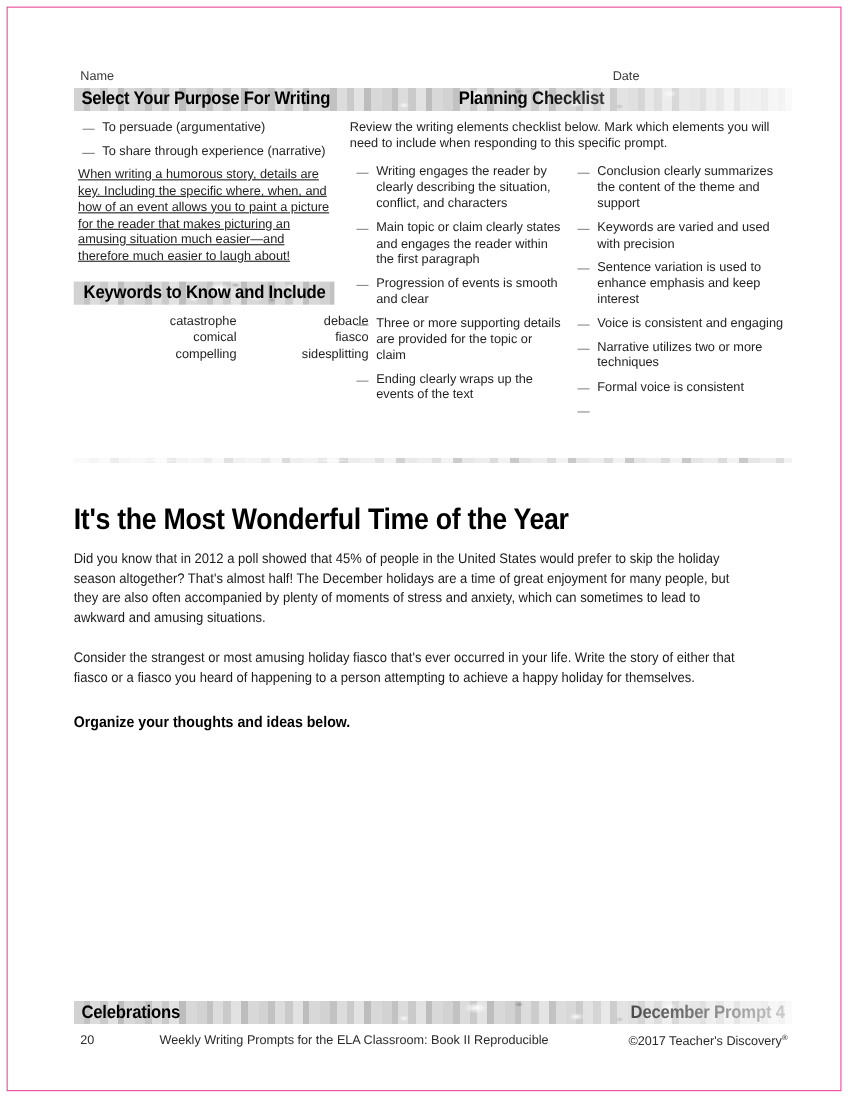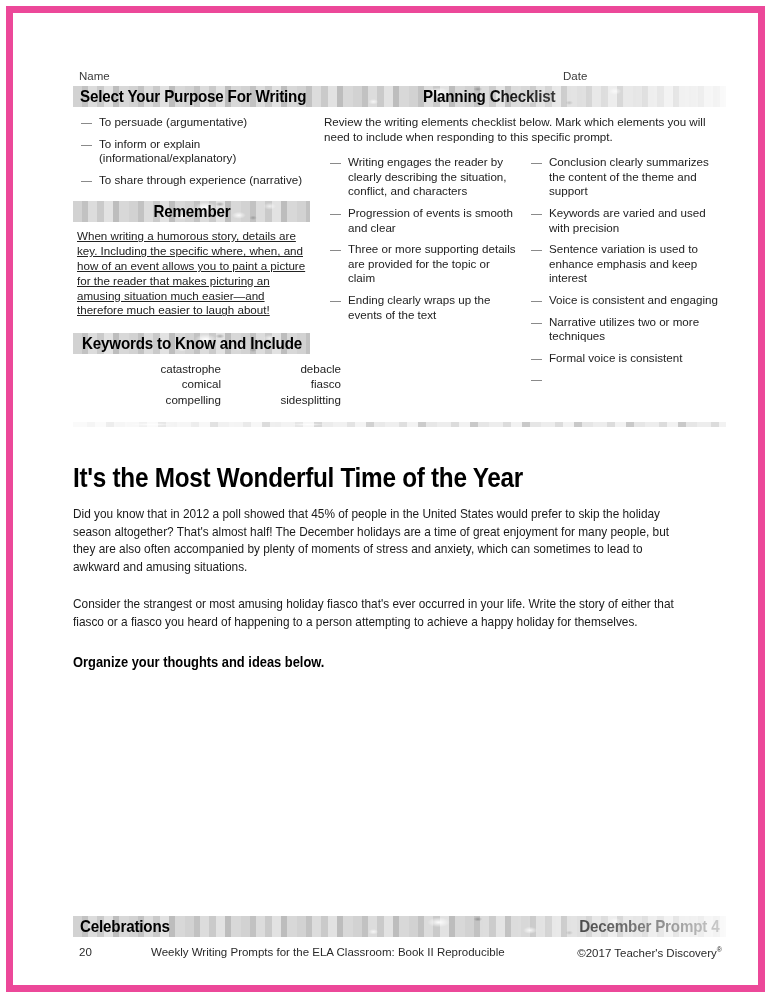--- a/index.html
+++ b/index.html
@@ -15,21 +15,21 @@
     color: #1a1a1a;
     overflow: hidden;
   }
 
   .page {
     position: absolute;
     left: 6px;
     top: 6px;
     width: 759px;
     height: 986px;
-    border: 7px solid #ec4899;
+    border: 1px solid #ec4899;
     box-sizing: border-box;
     background: #fff;
   }
 
   .sheet {
     position: absolute;
     left: 60px;
     top: 55px;
     width: 653px;
   }
@@ -250,31 +250,27 @@
 
       <div class="col-left">
 
         <div class="bullets">
           <div class="bullet">
             <span class="blank"></span>
             <span>To persuade (argumentative)</span>
           </div>
           <div class="bullet">
             <span class="blank"></span>
-            <span>To inform or explain (informational/explanatory)</span>
           </div>
           <div class="bullet">
             <span class="blank"></span>
             <span>To share through experience (narrative)</span>
           </div>
         </div>
 
-        <div class="banner remember-banner">
-          <span class="btitle center">Remember</span>
-        </div>
         <div class="remember-body">When writing a humorous story, details are key. Including the specific where, when, and how of an event allows you to paint a picture for the reader that makes picturing an amusing situation much easier—and therefore much easier to laugh about!</div>
 
         <div class="banner keywords-banner">
           <span class="btitle center">Keywords to Know and Include</span>
         </div>
         <div class="keywords">
           <div class="kw-col a">
             <div>catastrophe</div>
             <div>comical</div>
             <div>compelling</div>
@@ -294,20 +290,21 @@
 
         <div class="checkgrid">
 
           <div class="chk-col a">
             <div class="bullet">
               <span class="blank"></span>
               <span>Writing engages the reader by clearly describing the situation, conflict, and characters</span>
             </div>
             <div class="bullet">
               <span class="blank"></span>
+              <span>Main topic or claim clearly states and engages the reader within the first paragraph</span>
             </div>
             <div class="bullet">
               <span class="blank"></span>
               <span>Progression of events is smooth and clear</span>
             </div>
             <div class="bullet">
               <span class="blank"></span>
               <span>Three or more supporting details are provided for the topic or claim</span>
             </div>
             <div class="bullet">

